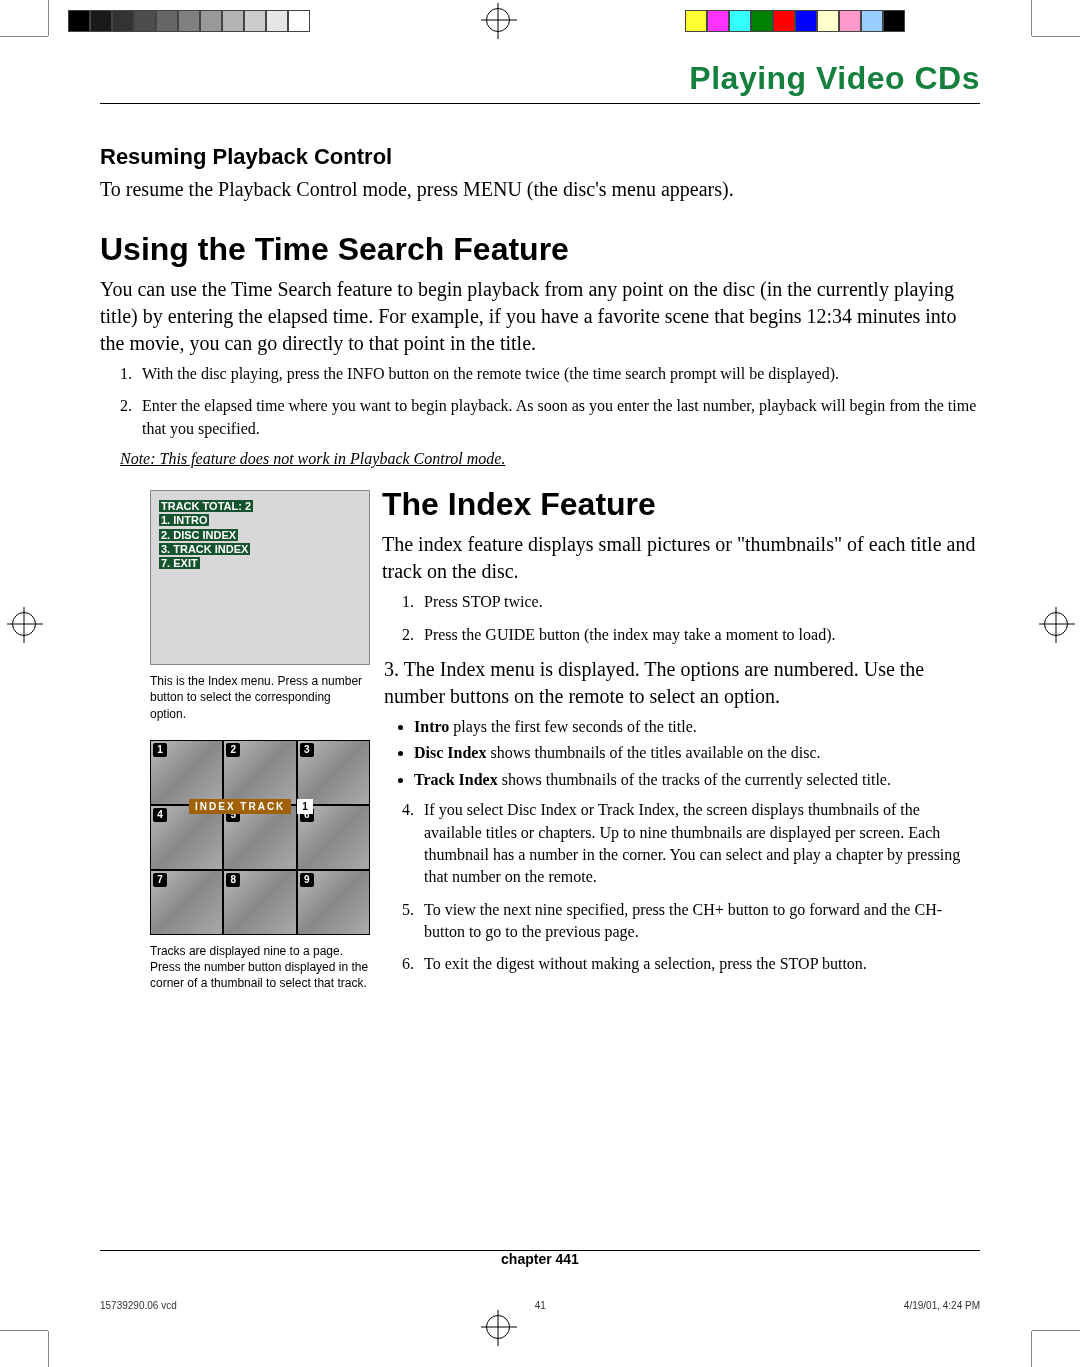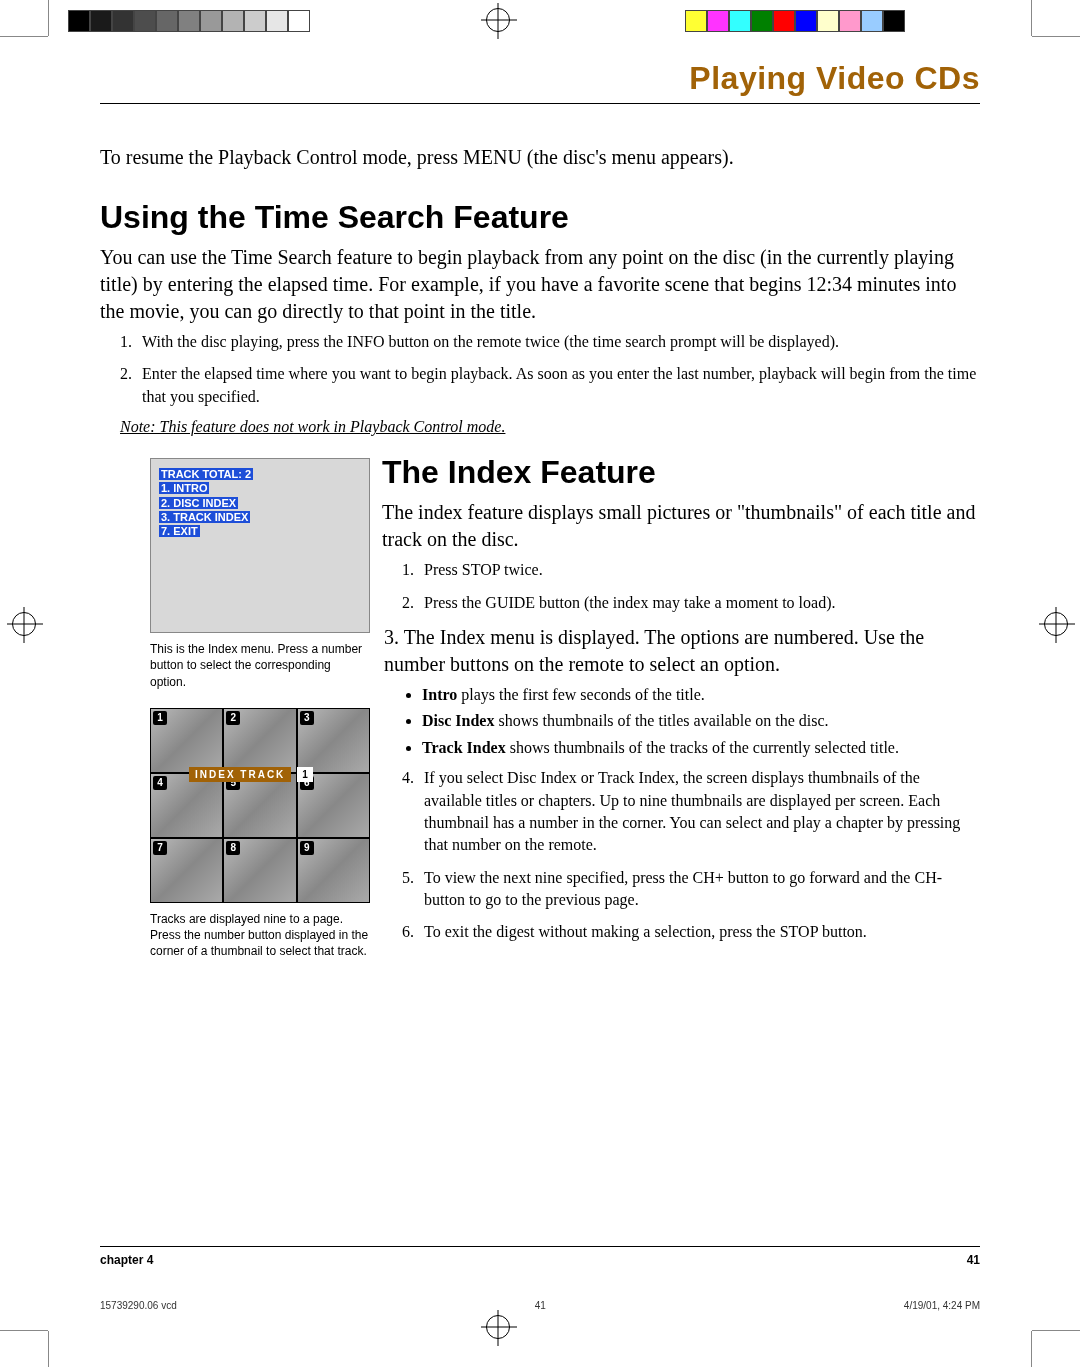--- a/index.html
+++ b/index.html
@@ -43,21 +43,21 @@
   .crop-br2 { bottom: 0; right: 48px; width: 1px; height: 36px; }
 
   .page {
     position: absolute;
     top: 60px; left: 100px; right: 100px; bottom: 100px;
   }
   .running-head {
     font-family: 'Arial Black', Arial, sans-serif;
     font-weight: 900;
     font-size: 32px;
-    color: #a16207;
+    color: #15803d;
     text-align: right;
     letter-spacing: 0.5px;
     border-bottom: 1px solid #000;
     padding-bottom: 6px;
     margin-bottom: 40px;
   }
   h2.sub {
     font-family: Arial, Helvetica, sans-serif;
     font-weight: 700;
     font-size: 22px;
@@ -71,42 +71,42 @@
   }
   p.body {
     font-size: 20px;
     line-height: 1.35;
     margin: 6px 0;
   }
   .note { font-style: italic; font-size: 16px; margin: 10px 0 18px 20px; text-decoration: underline; }
   ol.steps { margin: 4px 0 0 18px; padding-left: 18px; font-size: 16px; line-height: 1.4; }
   ol.steps li { margin: 4px 0 10px 0; padding-left: 6px; }
   ul.bullets { list-style: disc; margin: 4px 0 8px 24px; font-size: 16px; line-height: 1.4; }
-  ul.bullets li { margin: 4px 16px; }
+  ul.bullets li { margin: 4px 8px; }
   .b { font-weight: 700; }
 
   .two-col {
     display: flex;
     gap: 32px;
     margin-top: 10px;
   }
   .col-left { width: 250px; flex-shrink: 0; }
   .col-right { flex: 1; }
 
   .index-menu {
     width: 220px; height: 175px;
     background: #d8d8d8;
     border: 1px solid #888;
     padding: 8px;
     margin: 4px 0 8px 50px;
     font-family: Arial, sans-serif;
     font-size: 11px; font-weight: 700; color: #000;
     line-height: 1.3;
   }
-  .index-menu .hi { color: #fff; background: #1d4ed8; padding: 0 2px; display: inline; }
+  .index-menu .hi { color: #fff; background: #14532d; padding: 0 2px; display: inline; }
 
   .caption {
     font-family: Arial, sans-serif;
     font-size: 12px; font-weight: 400;
     line-height: 1.35;
     margin: 0 0 18px 50px;
     width: 220px;
   }
 
   .thumb-grid {
@@ -145,23 +145,22 @@
     top: 58px; left: 146px;
     width: 16px; height: 15px;
     background: #fff; color: #000;
     font-family: Arial, sans-serif; font-size: 10px; font-weight: 700;
     display: flex; align-items: center; justify-content: center;
   }
 
   .footer {
     position: absolute; bottom: 0; left: 0; right: 0;
     border-top: 1px solid #000;
-    padding-top: 6px;
-    display: flex; justify-content: space-between;
-    font-family: Arial, sans-serif; font-weight: 700; font-size: 12px;
+    display: flex; justify-content: center;
+    font-family: Arial, sans-serif; font-weight: 700; font-size: 14px;
   }
   .slug {
     position: absolute;
     bottom: 56px; left: 100px; right: 100px;
     display: flex; justify-content: space-between;
     font-family: Arial, sans-serif;
     font-size: 10px; color: #333;
   }
 </style>
 </head>
@@ -203,20 +202,21 @@
     <div class="crop crop-tr2"></div>
   <div class="crop crop-bl1"></div>
     <div class="crop crop-bl2"></div>
   <div class="crop crop-br1"></div>
     <div class="crop crop-br2"></div>
 </div>
 
 <div class="page">
   <div class="running-head">Playing Video CDs</div>
 
+  <h2 class="sub">Resuming Playback Control</h2>
   <p class="body">To resume the Playback Control mode, press MENU (the disc's menu appears).</p>
 
   <h1 class="section">Using the Time Search Feature</h1>
   <p class="body">You can use the Time Search feature to begin playback from any point on the disc (in the currently playing title) by entering the elapsed time. For example, if you have a favorite scene that begins 12:34 minutes into the movie, you can go directly to that point in the title.</p>
   <ol class="steps">
     <li>With the disc playing, press the INFO button on the remote twice (the time search prompt will be displayed).</li>
     <li>Enter the elapsed time where you want to begin playback. As soon as you enter the last number, playback will begin from the time that you specified.</li>
   </ol>
   <p class="note">Note: This feature does not work in Playback Control mode.</p>
 

